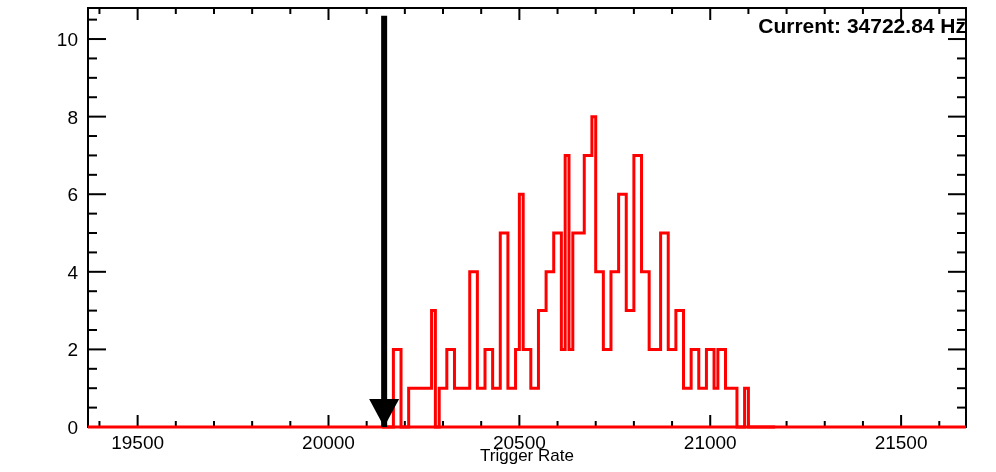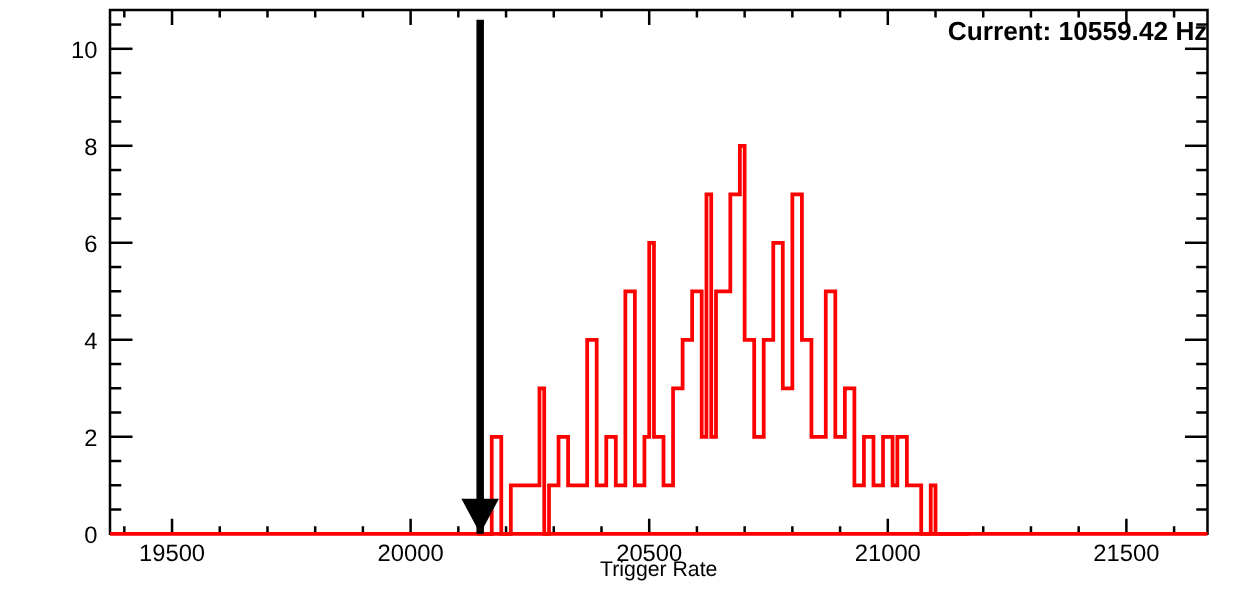--- a/index.html
+++ b/index.html
@@ -171,15 +171,15 @@
         <polyline points="381.94,427.00 381.94,427.00 385.76,427.00 385.76,427.00 389.57,427.00 389.57,427.00 393.39,427.00 393.39,349.41 397.21,349.41 397.21,349.41 401.03,349.41 401.03,427.00 404.84,427.00 404.84,427.00 408.66,427.00 408.66,388.20 412.48,388.20 412.48,388.20 416.30,388.20 416.30,388.20 420.11,388.20 420.11,388.20 423.93,388.20 423.93,388.20 427.75,388.20 427.75,388.20 431.57,388.20 431.57,310.61 435.38,310.61 435.38,427.00 439.20,427.00 439.20,388.20 443.02,388.20 443.02,388.20 446.83,388.20 446.83,349.41 450.65,349.41 450.65,349.41 454.47,349.41 454.47,388.20 458.29,388.20 458.29,388.20 462.10,388.20 462.10,388.20 465.92,388.20 465.92,388.20 469.74,388.20 469.74,271.81 473.56,271.81 473.56,271.81 477.37,271.81 477.37,388.20 481.19,388.20 481.19,388.20 485.01,388.20 485.01,349.41 488.83,349.41 488.83,349.41 492.64,349.41 492.64,388.20 496.46,388.20 496.46,388.20 500.28,388.20 500.28,233.02 504.10,233.02 504.10,233.02 507.91,233.02 507.91,388.20 511.73,388.20 511.73,388.20 515.55,388.20 515.55,349.41 519.37,349.41 519.37,194.22 523.18,194.22 523.18,349.41 527.00,349.41 527.00,349.41 530.82,349.41 530.82,388.20 534.63,388.20 534.63,388.20 538.45,388.20 538.45,310.61 542.27,310.61 542.27,310.61 546.09,310.61 546.09,271.81 549.90,271.81 549.90,271.81 553.72,271.81 553.72,233.02 557.54,233.02 557.54,233.02 561.36,233.02 561.36,349.41 565.17,349.41 565.17,155.43 568.99,155.43 568.99,349.41 572.81,349.41 572.81,233.02 576.63,233.02 576.63,233.02 580.44,233.02 580.44,233.02 584.26,233.02 584.26,155.43 588.08,155.43 588.08,155.43 591.90,155.43 591.90,116.63 595.71,116.63 595.71,271.81 599.53,271.81 599.53,271.81 603.35,271.81 603.35,349.41 607.17,349.41 607.17,349.41 610.98,349.41 610.98,271.81 614.80,271.81 614.80,271.81 618.62,271.81 618.62,194.22 622.43,194.22 622.43,194.22 626.25,194.22 626.25,310.61 630.07,310.61 630.07,310.61 633.89,310.61 633.89,155.43 637.70,155.43 637.70,155.43 641.52,155.43 641.52,271.81 645.34,271.81 645.34,271.81 649.16,271.81 649.16,349.41 652.97,349.41 652.97,349.41 656.79,349.41 656.79,349.41 660.61,349.41 660.61,233.02 664.43,233.02 664.43,233.02 668.24,233.02 668.24,349.41 672.06,349.41 672.06,349.41 675.88,349.41 675.88,310.61 679.70,310.61 679.70,310.61 683.51,310.61 683.51,388.20 687.33,388.20 687.33,388.20 691.15,388.20 691.15,349.41 694.97,349.41 694.97,349.41 698.78,349.41 698.78,388.20 702.60,388.20 702.60,388.20 706.42,388.20 706.42,349.41 710.23,349.41 710.23,349.41 714.05,349.41 714.05,388.20 717.87,388.20 717.87,349.41 721.69,349.41 721.69,349.41 725.50,349.41 725.50,388.20 729.32,388.20 729.32,388.20 733.14,388.20 733.14,388.20 736.96,388.20 736.96,427.00 740.77,427.00 740.77,427.00 744.59,427.00 744.59,388.20 748.41,388.20 748.41,427.00 752.23,427.00 752.23,427.00 756.04,427.00 756.04,427.00 759.86,427.00 759.86,427.00 763.68,427.00 763.68,427.00 767.50,427.00 767.50,427.00 771.31,427.00 771.31,427.00 775.13,427.00 775.13,427.00" fill="none" stroke="#ff0000" stroke-width="3" stroke-linejoin="miter" stroke-linecap="butt"></polyline>
       </g>
     <g id="marker-group">
         <line x1="384.14558260869524" y1="15.759259259259295" x2="384.14558260869524" y2="427" stroke="#000000" stroke-width="6"></line>
         <polygon points="369.14558260869524,399 399.14558260869524,399 384.14558260869524,427" fill="#000000"></polygon>
       </g>
 
     <text id="xaxis-title" class="axis-title" x="527" y="461" text-anchor="middle">Trigger Rate</text>
   </svg>
 
-  <div class="current-label">Current: 10559.42 Hz</div>
+  <div class="current-label">Current: 34722.84 Hz</div>
 
 </div>
 
 </body></html>

